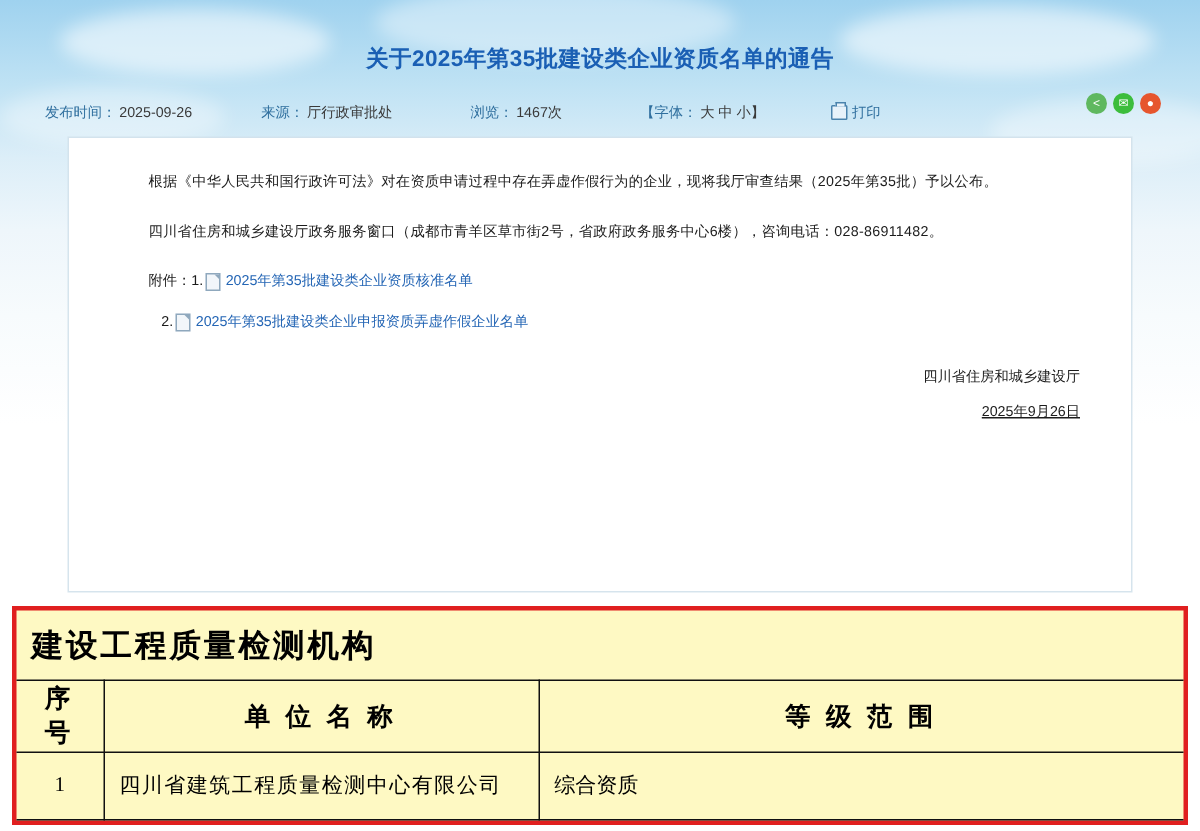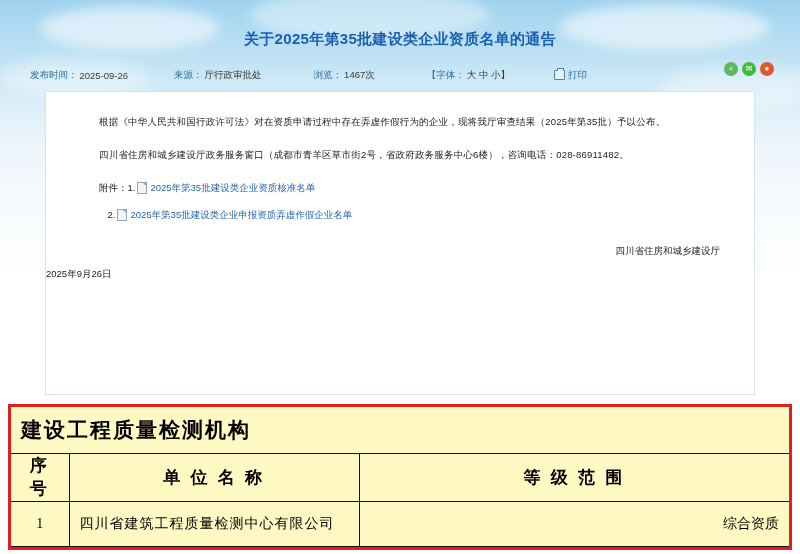--- a/index.html
+++ b/index.html
@@ -166,24 +166,25 @@
     text-decoration: none;
     font-size: 9.5px;
   }
   .signer {
     text-align: right;
     margin: 20px 34px 0 0;
     font-size: 9.5px;
     color: #1c1c1c;
   }
   .signdate {
-    text-align: left;
+    text-align: right;
     margin: 10px 34px 0 0;
     font-size: 9.5px;
     color: #1c1c1c;
+    text-decoration: underline;
   }
 
   
   .tablewrap {
     position: absolute;
     left: 8px;
     top: 404px;
     width: 784px;
     height: 146px;
     border: 3px solid #e01f1f;
@@ -219,21 +220,21 @@
     letter-spacing: 3px;
   }
   .hdr.no-l { border-left: none !important; }
   .hdr.no-r { border-right: none !important; }
   .cell {
     font-size: 14px;
     height: 44px;
   }
   .cell.c-num { text-align: center; border-left: none !important; }
   .cell.c-name { text-align: left; letter-spacing: 1px; }
-  .cell.c-scope { text-align: right; border-right: none !important; }
+  .cell.c-scope { text-align: left; border-right: none !important; }
   .col-num   { width: 58px; }
   .col-name  { width: 290px; }
 </style>
 </head>
 <body>
 
 <div class="page">
 
   <div class="announce">
     <div class="cloud c1"></div>

